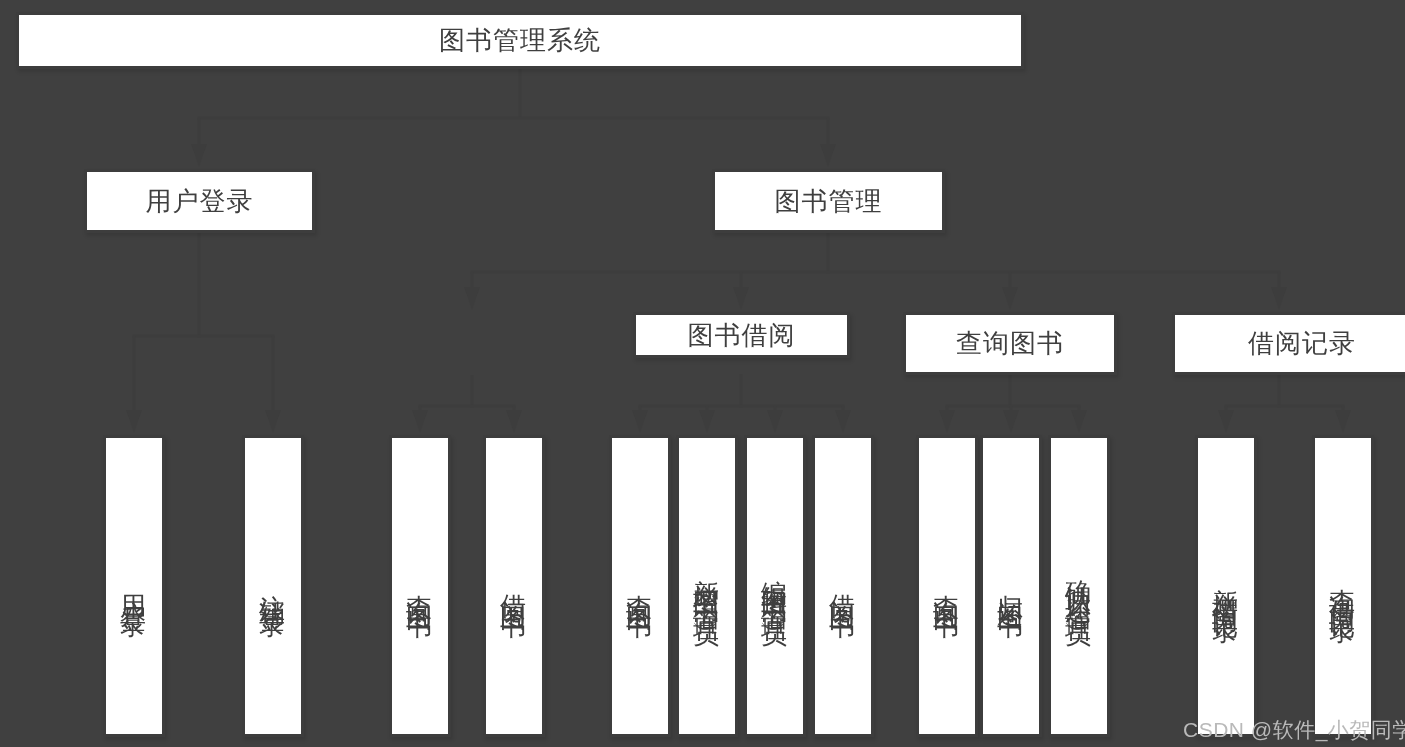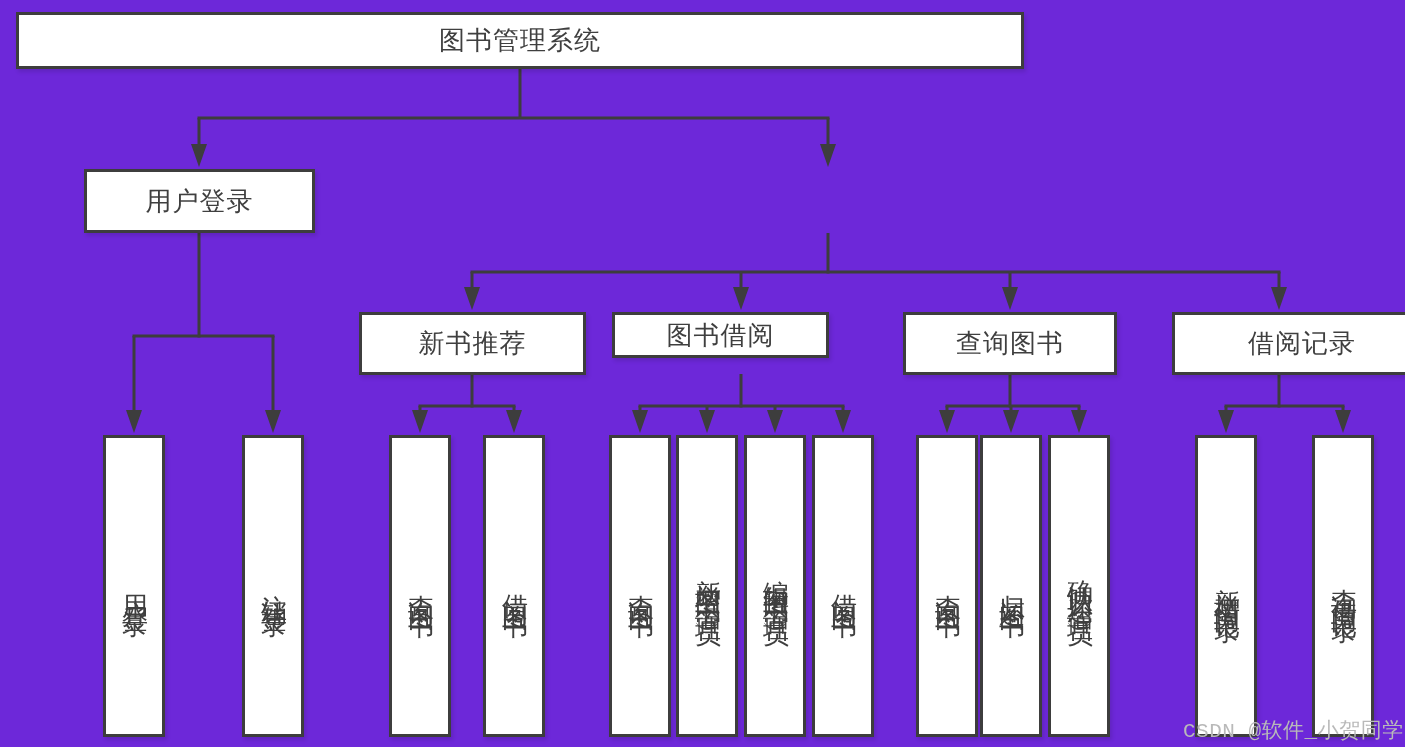--- a/index.html
+++ b/index.html
@@ -1,21 +1,21 @@
 <!DOCTYPE html>
 <html><head>
 <meta charset="utf-8">
 <style>
   html, body { margin: 0; padding: 0; background: #ffffff; }
   .canvas {
     position: relative;
     width: 1405px;
     height: 747px;
-    background: #6d28d9;
-    font-family: Liberation Mono, monospace;
+    background: #404040;
+    font-family: Liberation Sans, sans-serif;
     overflow: hidden;
   }
   svg.connectors {
     position: absolute;
     left: 0; top: 0;
     width: 1405px; height: 747px;
   }
   .node {
     position: absolute;
     box-sizing: border-box;
@@ -122,23 +122,23 @@
       <line x1="1226" y1="406" x2="1226" y2="414"></line>
       <polygon points="1218,410 1234,410 1226,433" stroke="none"></polygon>
       <line x1="1343" y1="406" x2="1343" y2="414"></line>
       <polygon points="1335,410 1351,410 1343,433" stroke="none"></polygon>
     </g>
   </svg>
 
   <div class="node h" style="left:16px; top:12px; width:1008px; height:57px;">图书管理系统</div>
 
   <div class="node h" style="left:84px; top:169px; width:231px; height:64px;">用户登录</div>
+  <div class="node h" style="left:712px; top:169px; width:233px; height:64px;">图书管理</div>
 
-  <div class="node h" style="left:359px; top:312px; width:227px; height:63px;">新书推荐</div>
-  <div class="node h" style="left:612px; top:312px; width:217px; height:46px;">图书借阅</div>
+  <div class="node h" style="left:633px; top:312px; width:217px; height:46px;">图书借阅</div>
   <div class="node h" style="left:903px; top:312px; width:214px; height:63px;">查询图书</div>
   <div class="node h" style="left:1172px; top:312px; width:260px; height:63px;">借阅记录</div>
 
   <div class="node v" style="left:103px; top:435px; width:62px; height:302px;">用户登录</div>
   <div class="node v" style="left:242px; top:435px; width:62px; height:302px;">注销登录</div>
 
   <div class="node v" style="left:389px; top:435px; width:62px; height:302px;">查询图书</div>
   <div class="node v" style="left:483px; top:435px; width:62px; height:302px;">借阅图书</div>
 
   <div class="node v" style="left:609px; top:435px; width:62px; height:302px;">查询图书</div>

